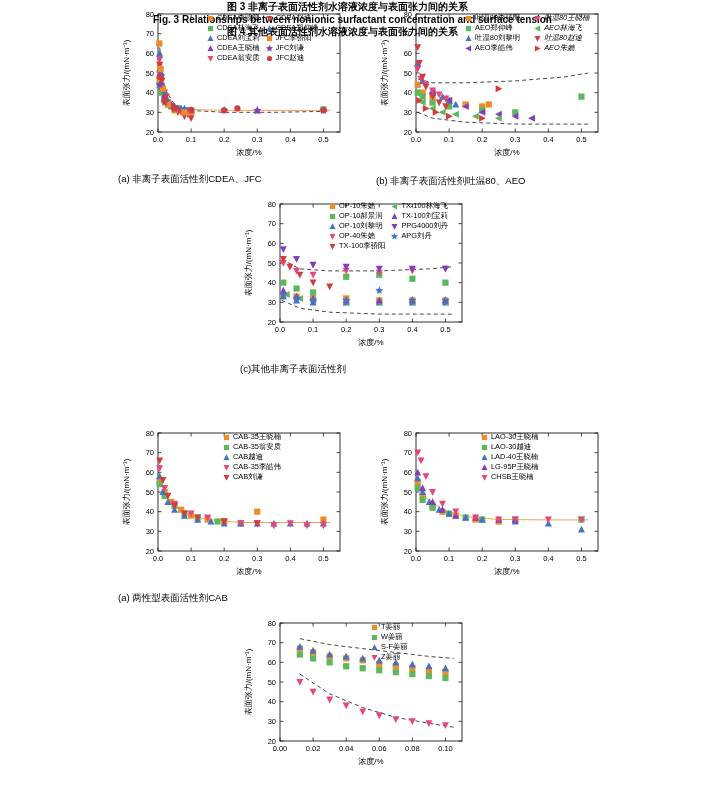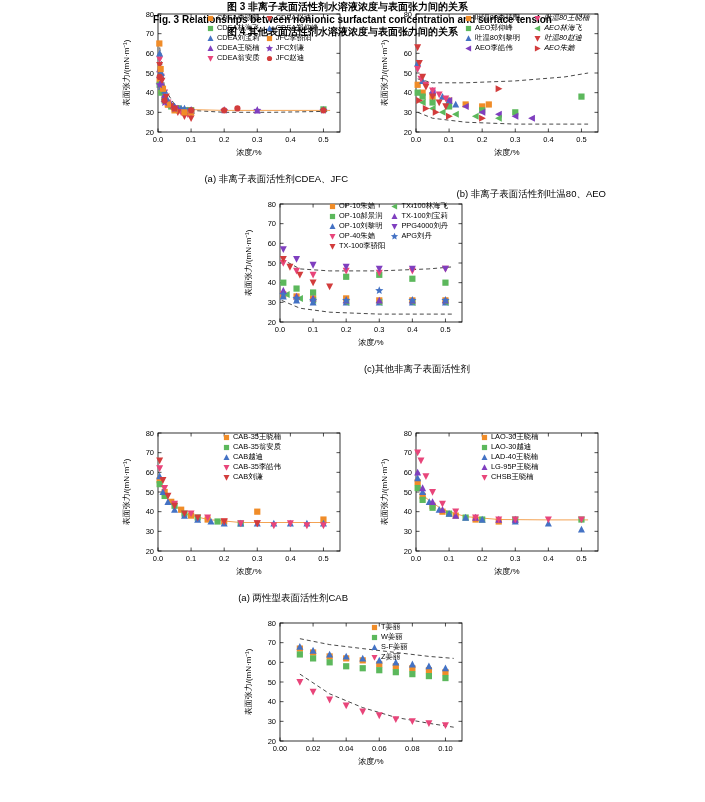--- a/index.html
+++ b/index.html
@@ -1,19 +1,19 @@
 <!DOCTYPE html>
 <html><head>
 <meta charset="utf-8">
 <style>
   html,body{margin:0;padding:0;}
   body{width:705px;height:802px;background:#ffffff;font-family:"Liberation Sans",sans-serif;color:#000;position:relative;overflow:hidden;}
   .panel{position:absolute;}
   svg{display:block;}
-  .cap{font-size:9.5px;text-align:right;color:#000;}
+  .cap{font-size:9.5px;text-align:left;color:#000;}
   .fig-title{font-size:10px;text-align:center;font-weight:bold;}
   .fig-title-en{font-size:10px;text-align:center;font-weight:bold;}
   .legend-box{position:absolute;font-size:7.4px;line-height:1.18;}
   .legend-col{display:inline-block;vertical-align:top;}
   .lg-item{white-space:nowrap;display:flex;margin-bottom:1px;}
   .lg-mark{display:inline-block;width:9px;text-align:center;margin-right:2px;}
 </style>
 </head>
 <body>
 
@@ -340,21 +340,21 @@
       </g>
       <g>
         <polygon points="47.009090909090915,94.53333333333333 40.20909090909091,91.03333333333333 40.20909090909091,98.03333333333333" fill="#d23c3c"></polygon>
         <polygon points="53.627272727272725,102.4 46.82727272727272,98.9 46.82727272727272,105.9" fill="#d23c3c"></polygon>
         <polygon points="63.554545454545455,106.33333333333334 56.75454545454545,102.83333333333334 56.75454545454545,109.83333333333334" fill="#d23c3c"></polygon>
         <polygon points="76.79090909090908,110.26666666666667 69.9909090909091,106.76666666666667 69.9909090909091,113.76666666666667" fill="#d23c3c"></polygon>
         <polygon points="109.88181818181818,112.23333333333333 103.08181818181819,108.73333333333333 103.08181818181819,115.73333333333333" fill="#d23c3c"></polygon>
         <polygon points="126.42727272727271,82.73333333333333 119.62727272727273,79.23333333333333 119.62727272727273,86.23333333333333" fill="#d23c3c"></polygon>
       </g>
     </svg>
-    <div class="cap" style="margin-top: 16px;">(b) 非离子表面活性剂吐温80、AEO</div>
+    <div class="cap" style="margin-top: 3px;">(b) 非离子表面活性剂吐温80、AEO</div>
     <div class="legend-box" style="left: 88px; top: 8px;"><div class="legend-col" style="margin-right: 13px;"><div class="lg-item">
           <span class="lg-mark">
             <svg width="9" height="9">
               <rect x="1.9" y="1.9" width="5.2" height="5.2" fill="#f08c28"></rect>
             </svg>
           </span>
           <span>吐温80李骄阳</span>
         </div><div class="lg-item">
           <span class="lg-mark">
             <svg width="9" height="9">

